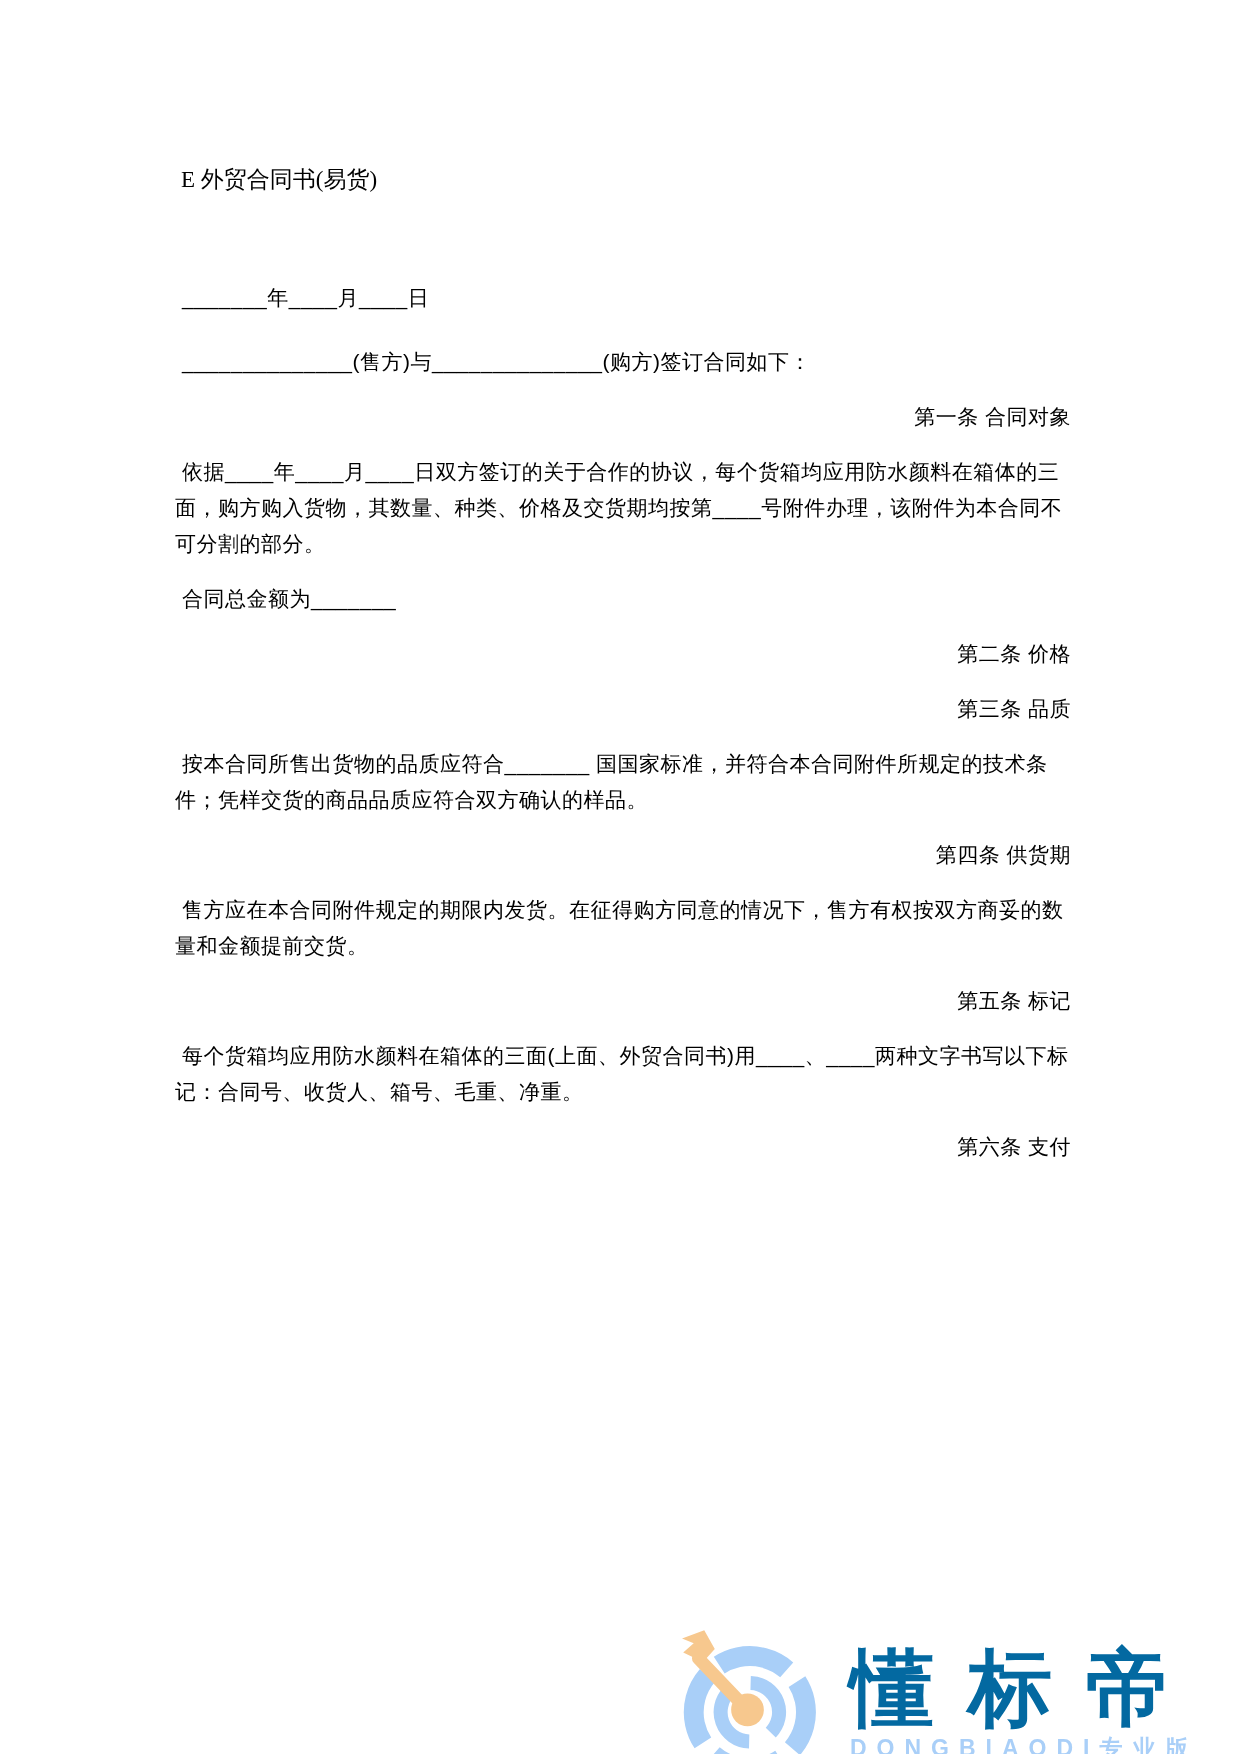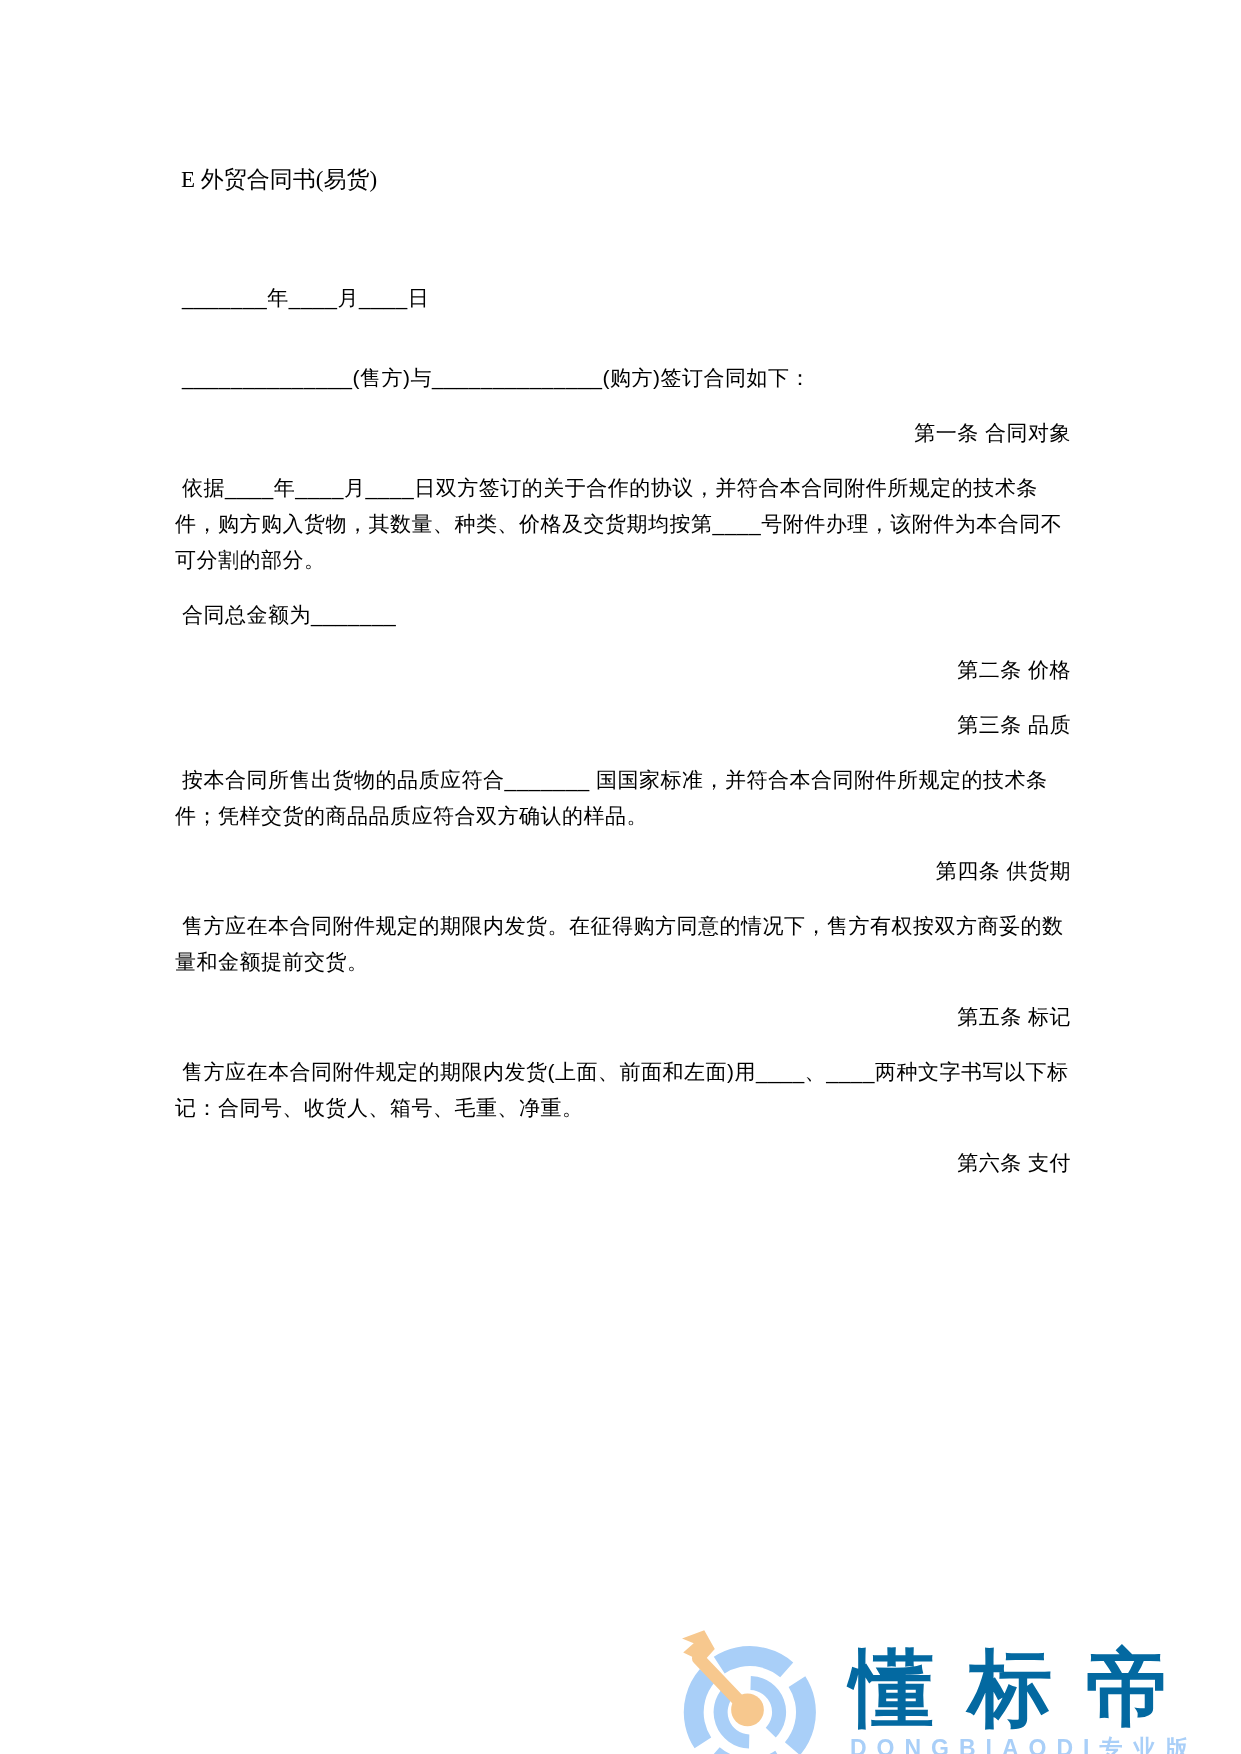--- a/index.html
+++ b/index.html
@@ -30,21 +30,21 @@
     text-indent: 6px;
   }
   .line-block, .para, .heading {
     font-size: 21px;
     font-weight: 400;
     line-height: 36px;
     margin: 0 0 19px 0;
     text-indent: 7px;
     letter-spacing: 0.5px;
   }
-  .date-line { margin-bottom: 44px; }
+  .date-line { margin-bottom: 28px; }
   .parties-line { }
   .heading { margin-top: 0; text-align: right; }
   
   .watermark {
     position: absolute;
     left: 668px;
     bottom: -26px;
     display: flex;
     align-items: center;
   }
@@ -81,41 +81,41 @@
   <div class="content">
 
     <h1 class="doc-title">E 外贸合同书(易货)</h1>
 
     <p class="line-block date-line">_______年____月____日</p>
 
     <p class="line-block parties-line">______________(售方)与______________(购方)签订合同如下：</p>
 
     <section class="article">
       <h2 class="heading">第一条 合同对象</h2>
-      <p class="para">依据____年____月____日双方签订的关于合作的协议，并符合本合同附件所规定的技术条件，购方购入货物，其数量、种类、价格及交货期均按第____号附件办理，该附件为本合同不可分割的部分。</p>
+      <p class="para">依据____年____月____日双方签订的关于合作的协议，每个货箱均应用防水颜料在箱体的三面，购方购入货物，其数量、种类、价格及交货期均按第____号附件办理，该附件为本合同不可分割的部分。</p>
       <p class="para">合同总金额为_______</p>
     </section>
 
     <section class="article">
       <h2 class="heading">第二条 价格</h2>
     </section>
 
     <section class="article">
       <h2 class="heading">第三条 品质</h2>
       <p class="para">按本合同所售出货物的品质应符合_______ 国国家标准，并符合本合同附件所规定的技术条件；凭样交货的商品品质应符合双方确认的样品。</p>
     </section>
 
     <section class="article">
       <h2 class="heading">第四条 供货期</h2>
       <p class="para">售方应在本合同附件规定的期限内发货。在征得购方同意的情况下，售方有权按双方商妥的数量和金额提前交货。</p>
     </section>
 
     <section class="article">
       <h2 class="heading">第五条 标记</h2>
-      <p class="para">售方应在本合同附件规定的期限内发货(上面、前面和左面)用____、____两种文字书写以下标记：合同号、收货人、箱号、毛重、净重。</p>
+      <p class="para">每个货箱均应用防水颜料在箱体的三面(上面、外贸合同书)用____、____两种文字书写以下标记：合同号、收货人、箱号、毛重、净重。</p>
     </section>
 
     <section class="article">
       <h2 class="heading">第六条 支付</h2>
     </section>
 
   </div>
 
   <div class="watermark">
     <svg class="wm-icon" viewBox="0 0 130 130" xmlns="http://www.w3.org/2000/svg" aria-hidden="true">

